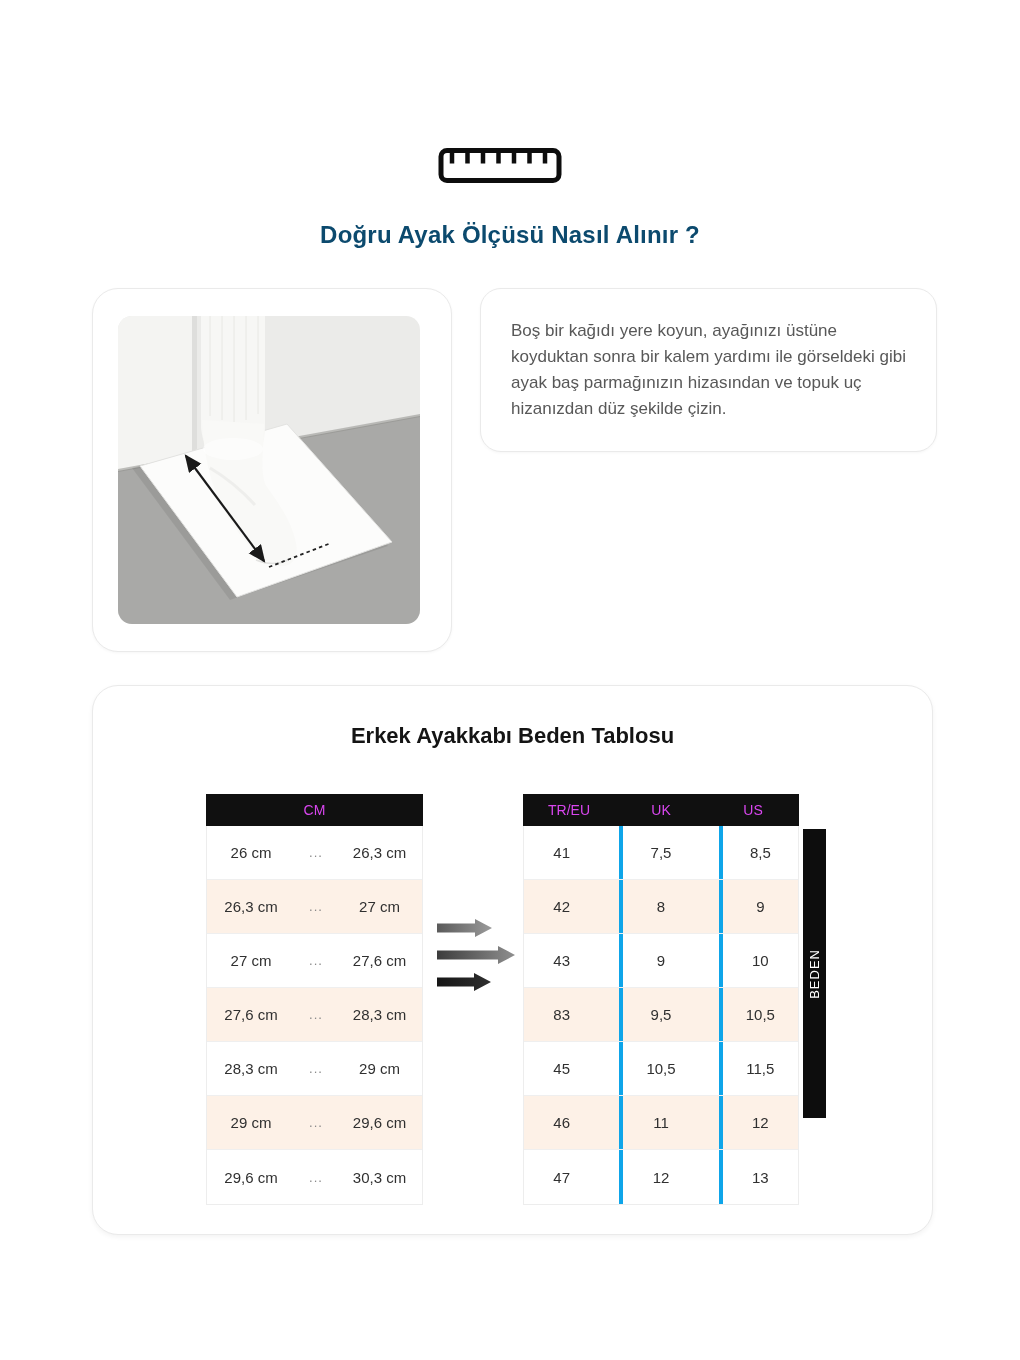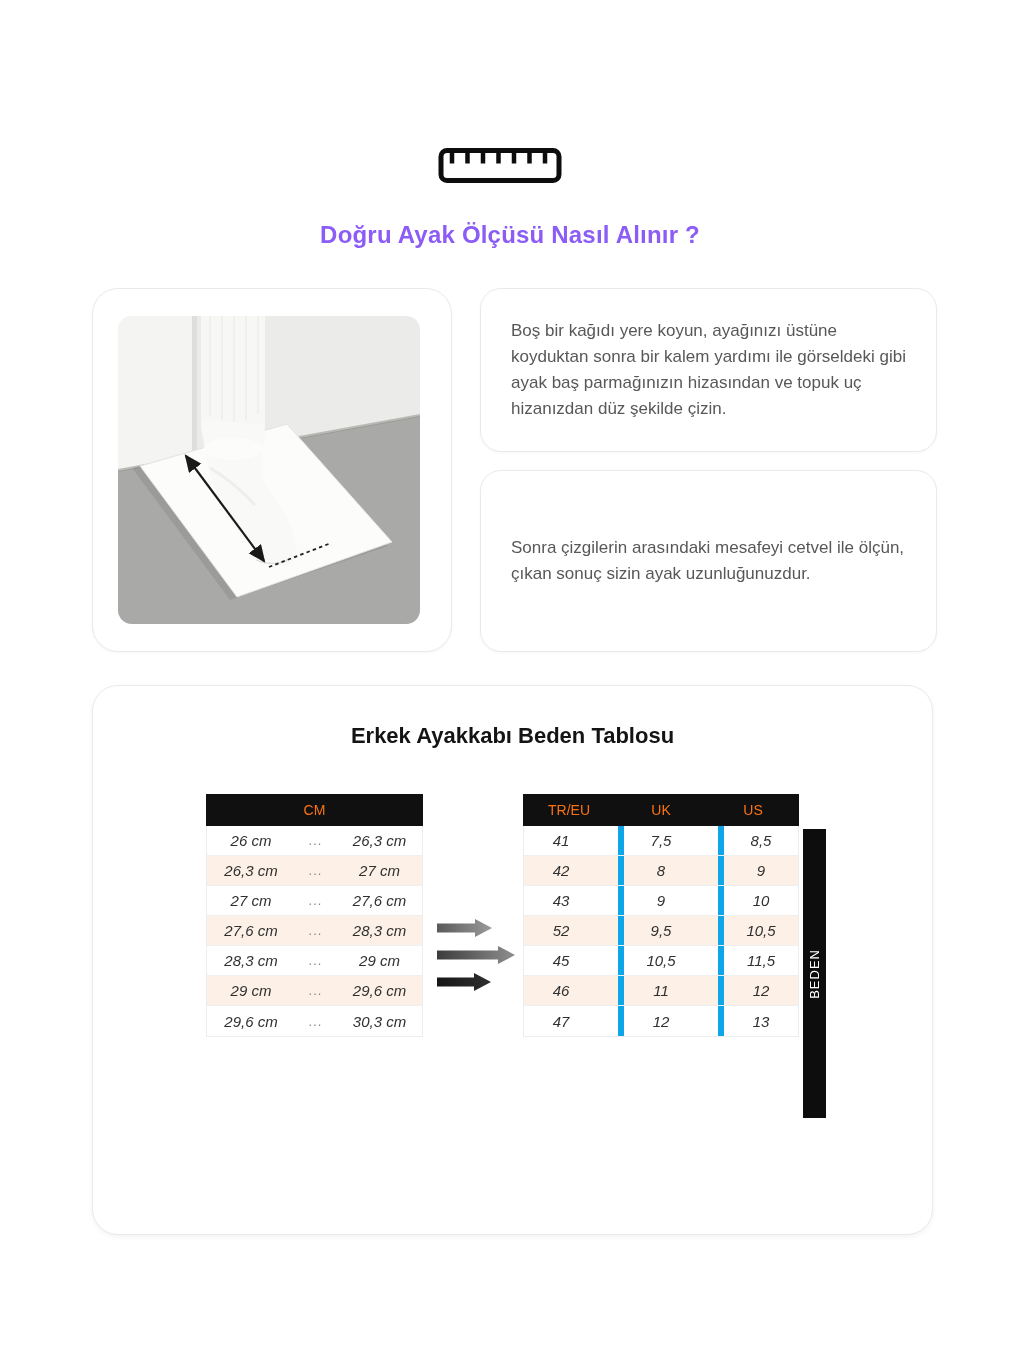--- a/index.html
+++ b/index.html
@@ -7,21 +7,21 @@
   body {
     width:1020px; height:1360px; position:relative;
     font-family:"Liberation Sans", "DejaVu Sans", sans-serif;
     color:#161616;
   }
 
   
   .ruler-wrap { position:absolute; left:438px; top:146px; width:124px; height:40px; }
   .main-title {
     position:absolute; left:0; top:221px; width:1020px;
-    text-align:center; font-size:24px; font-weight:700; color:#8b5cf6;
+    text-align:center; font-size:24px; font-weight:700; color:#0c4a6e;
     letter-spacing:.2px;
   }
 
   
   .measure-section { position:absolute; left:92px; top:288px; width:845px; height:364px; }
   .photo-card {
     position:absolute; left:0; top:0; width:360px; height:364px;
     background:#fff; border:1px solid #eaeaea; border-radius:26px;
     box-shadow:0 1px 3px rgba(0,0,0,.04);
   }
@@ -49,40 +49,40 @@
   .chart-title {
     position:absolute; top:37px; left:0; width:100%;
     text-align:center; font-size:22px; font-weight:700; color:#141414;
   }
 
   .tbl { position:absolute; top:108px; }
   .cm-table  { left:113px; width:217px; }
   .conv-table{ left:430px; width:276px; }
 
   .t-header {
-    height:32px; background:#101010; color:#f97316;
+    height:32px; background:#101010; color:#d946ef;
     display:flex; align-items:center; font-size:14px;
   }
   .cm-table .t-header { justify-content:center; }
   .conv-table .t-header .hcell { flex:1; text-align:center; }
 
   .t-body { border:1px solid #ededed; border-top:none; background:#fff; }
-  .t-row { height:30px; display:flex; border-bottom:1px solid #efefef; background:#fff;font-style:italic; }
+  .t-row { height:54px; display:flex; border-bottom:1px solid #efefef; background:#fff; }
   .t-row:last-child { border-bottom:none; }
   .t-row.alt { background:#fdf1e7; }
   .cell {
     display:flex; align-items:center; justify-content:center;
     font-size:15px; color:#303030;
   }
   .cm-table .c1 { width:88px; }
   .cm-table .c2 { width:42px; }
   .cm-table .c3 { flex:1; }
   .cm-table .c2 { font-size:13px; color:#8a8a8a; letter-spacing:1px; }
   .conv-table .cell { flex:1; }
-  .conv-table .cell + .cell { border-left:6px solid #0ea5e9;margin-left:20px; }
+  .conv-table .cell + .cell { border-left:4px solid #0ea5e9;margin-left:20px; }
 
   .beden-bar {
     position:absolute; left:710px; top:143px; width:23px; height:289px;
     background:#0d0d0d; display:flex; align-items:center; justify-content:center;
   }
   .beden-bar span {
     writing-mode:vertical-rl; transform:rotate(180deg);
     color:#fff; font-size:13px; letter-spacing:1px;
   }
 
@@ -135,23 +135,20 @@
 
           <path d="M151,251 L213,227" stroke="#222222" stroke-width="1.8" stroke-dasharray="3.5 3.2" fill="none"></path>
         </svg>
       </div>
     </div>
 
     <div class="step-box step-1">
       <p>Boş bir kağıdı yere koyun, ayağınızı üstüne koyduktan sonra bir kalem yardımı ile görseldeki gibi ayak baş parmağınızın hizasından ve topuk uç hizanızdan düz şekilde çizin.</p>
     </div>
 
-    <div class="step-box step-2">
-      <p>Sonra çizgilerin arasındaki mesafeyi cetvel ile ölçün, çıkan sonuç sizin ayak uzunluğunuzdur.</p>
-    </div>
   </section>
 
   <section class="chart-card">
     <h2 class="chart-title">Erkek Ayakkabı Beden Tablosu</h2>
 
     <div class="tbl cm-table">
       <div class="t-header">CM</div>
       <div class="t-body">
         <div class="t-row">
           <span class="cell c1">26 cm</span>
@@ -229,21 +226,21 @@
           <span class="cell">42</span>
           <span class="cell">8</span>
           <span class="cell">9</span>
         </div>
         <div class="t-row">
           <span class="cell">43</span>
           <span class="cell">9</span>
           <span class="cell">10</span>
         </div>
         <div class="t-row alt">
-          <span class="cell">52</span>
+          <span class="cell">83</span>
           <span class="cell">9,5</span>
           <span class="cell">10,5</span>
         </div>
         <div class="t-row">
           <span class="cell">45</span>
           <span class="cell">10,5</span>
           <span class="cell">11,5</span>
         </div>
         <div class="t-row alt">
           <span class="cell">46</span>

